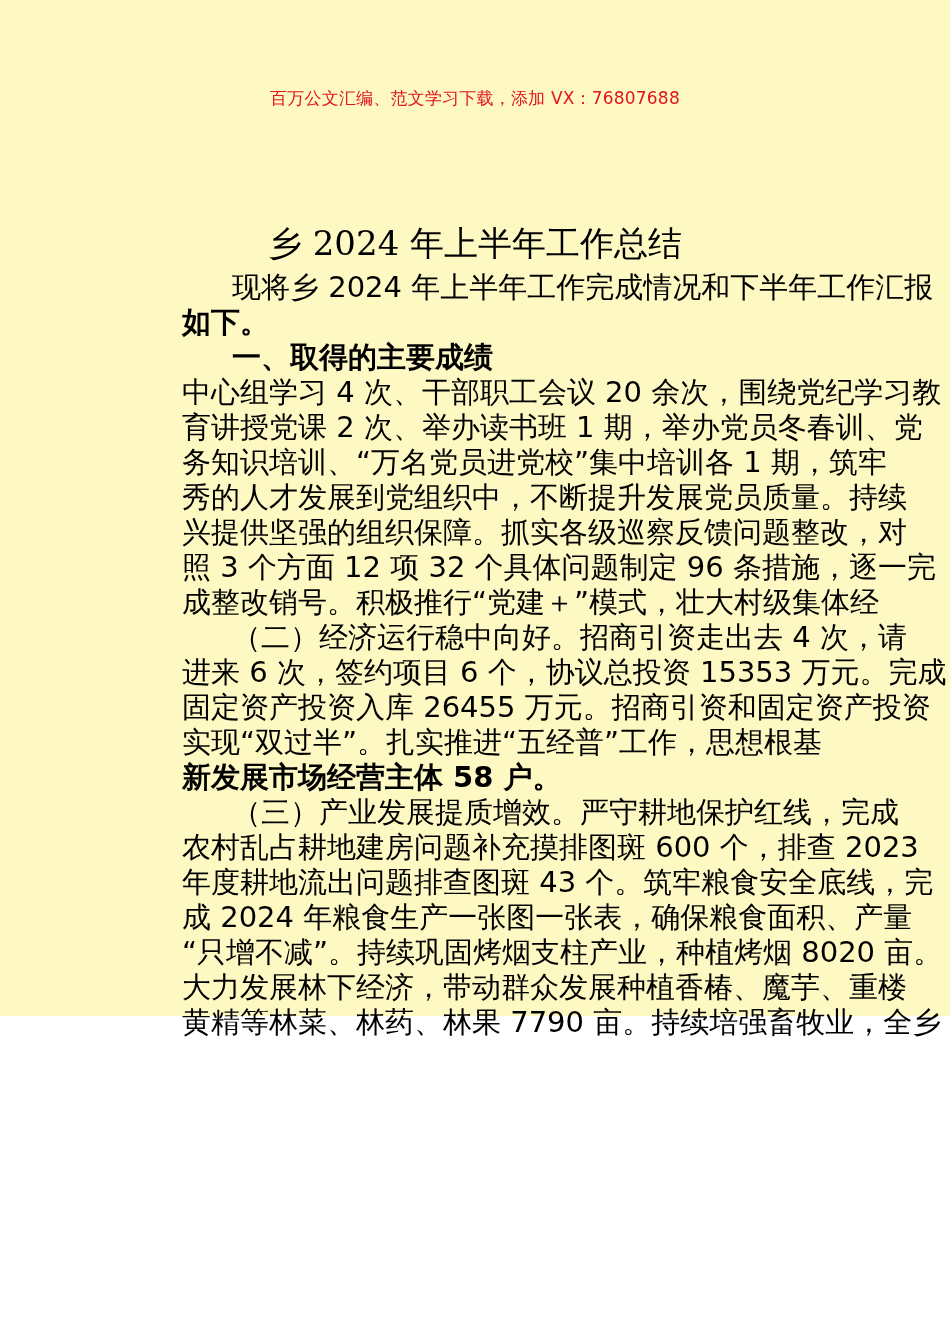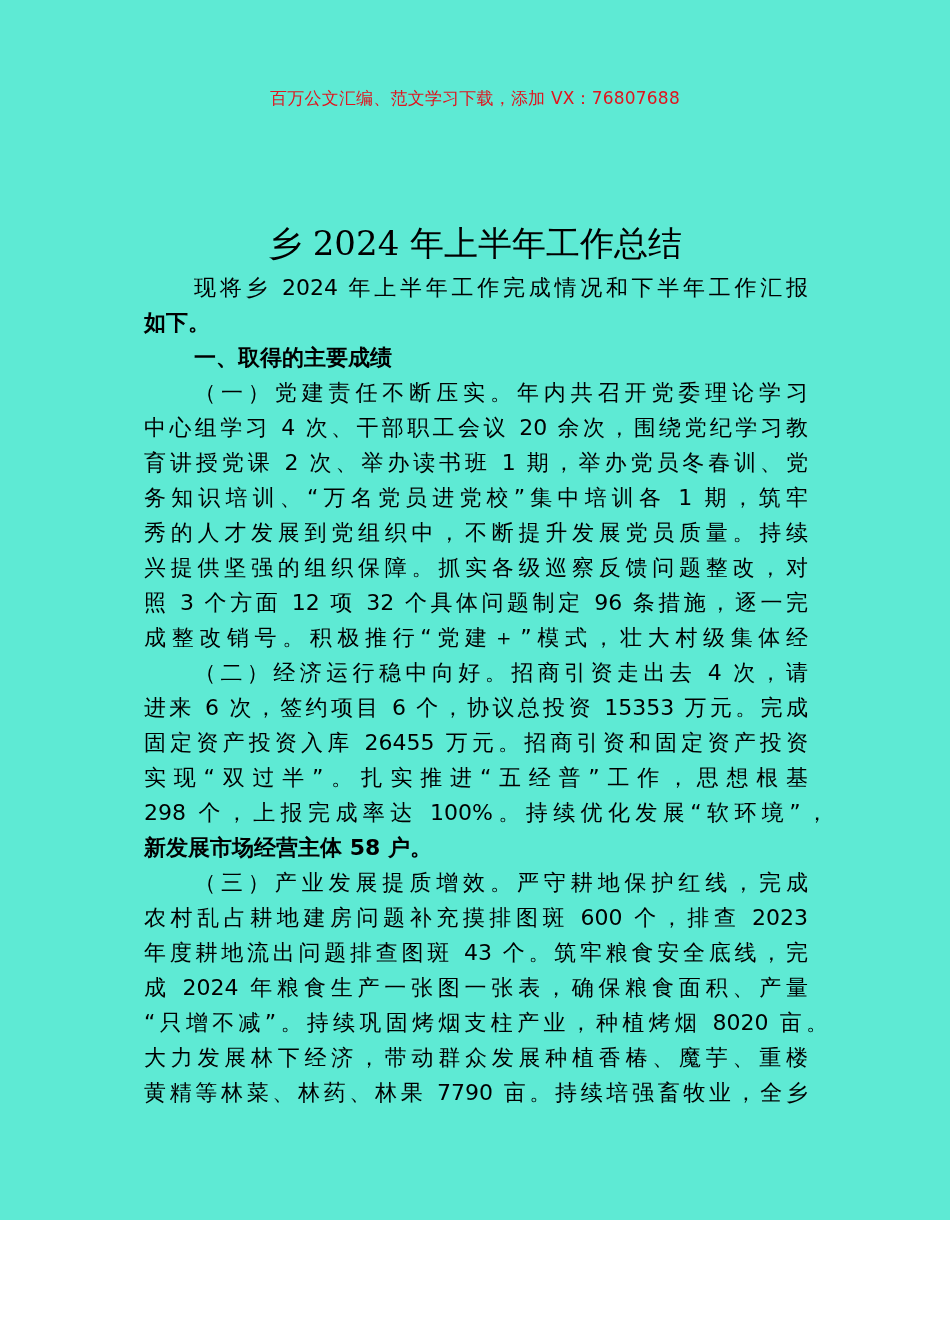--- a/index.html
+++ b/index.html
@@ -12,22 +12,22 @@
       height: 1344px;
       position: relative;
       overflow: hidden;
       font-family: "DejaVu Sans", "Liberation Sans", sans-serif;
       color: #000000;
     }
     .page {
       position: absolute;
       left: 0; top: 0;
       width: 950px;
-      height: 1220px;
-      background: #5eead4;
+      height: 1016px;
+      background: #fef9c3;
     }
     .banner {
       position: absolute;
       top: 86px;
       left: 0;
       width: 950px;
       text-align: center;
       font-size: 17px;
       line-height: 24px;
       color: #e0141e;
@@ -46,26 +46,27 @@
       margin-top: 42px;
     }
     .body-text {
       position: absolute;
       top: 270px;
       left: 144px;
       width: 664px;
     }
     .line {
       height: 35px;
-      font-size: 22px;
+      font-size: 29px;
       line-height: 35px;
       white-space: nowrap;
       text-align: justify;
       text-align-last: justify;
       overflow: visible;
+      margin-left: 38px;
     }
     .line.last {
       text-align-last: left;
       font-weight: bold;
     }
     .line.indent {
       padding-left: 50px;
     }
     .line.wide {
       width: 684px;
@@ -74,33 +75,31 @@
 </head>
 <body>
 
 <div class="page">
   <div class="banner">百万公文汇编、范文学习下载，添加 VX：76807688</div>
   <div class="title">乡 2024 年上半年工作总结</div>
   <div class="body-text">
     <div class="line indent">现将乡 2024 年上半年工作完成情况和下半年工作汇报</div>
     <div class="line last">如下。</div>
     <div class="line indent last">一、取得的主要成绩</div>
-    <div class="line indent">（一）党建责任不断压实。年内共召开党委理论学习</div>
     <div class="line">中心组学习 4 次、干部职工会议 20 余次，围绕党纪学习教</div>
     <div class="line">育讲授党课 2 次、举办读书班 1 期，举办党员冬春训、党</div>
     <div class="line">务知识培训、“万名党员进党校”集中培训各 1 期，筑牢</div>
     <div class="line">秀的人才发展到党组织中，不断提升发展党员质量。持续</div>
     <div class="line">兴提供坚强的组织保障。抓实各级巡察反馈问题整改，对</div>
     <div class="line">照 3 个方面 12 项 32 个具体问题制定 96 条措施，逐一完</div>
     <div class="line">成整改销号。积极推行“党建＋”模式，壮大村级集体经</div>
     <div class="line indent">（二）经济运行稳中向好。招商引资走出去 4 次，请</div>
     <div class="line">进来 6 次，签约项目 6 个，协议总投资 15353 万元。完成</div>
     <div class="line">固定资产投资入库 26455 万元。招商引资和固定资产投资</div>
     <div class="line">实现“双过半”。扎实推进“五经普”工作，思想根基</div>
-    <div class="line wide">298 个，上报完成率达 100%。持续优化发展“软环境”，</div>
     <div class="line last">新发展市场经营主体 58 户。</div>
     <div class="line indent">（三）产业发展提质增效。严守耕地保护红线，完成</div>
     <div class="line">农村乱占耕地建房问题补充摸排图斑 600 个，排查 2023</div>
     <div class="line">年度耕地流出问题排查图斑 43 个。筑牢粮食安全底线，完</div>
     <div class="line">成 2024 年粮食生产一张图一张表，确保粮食面积、产量</div>
     <div class="line wide">“只增不减”。持续巩固烤烟支柱产业，种植烤烟 8020 亩。</div>
     <div class="line">大力发展林下经济，带动群众发展种植香椿、魔芋、重楼</div>
     <div class="line">黄精等林菜、林药、林果 7790 亩。持续培强畜牧业，全乡</div>
   </div>
 </div>

